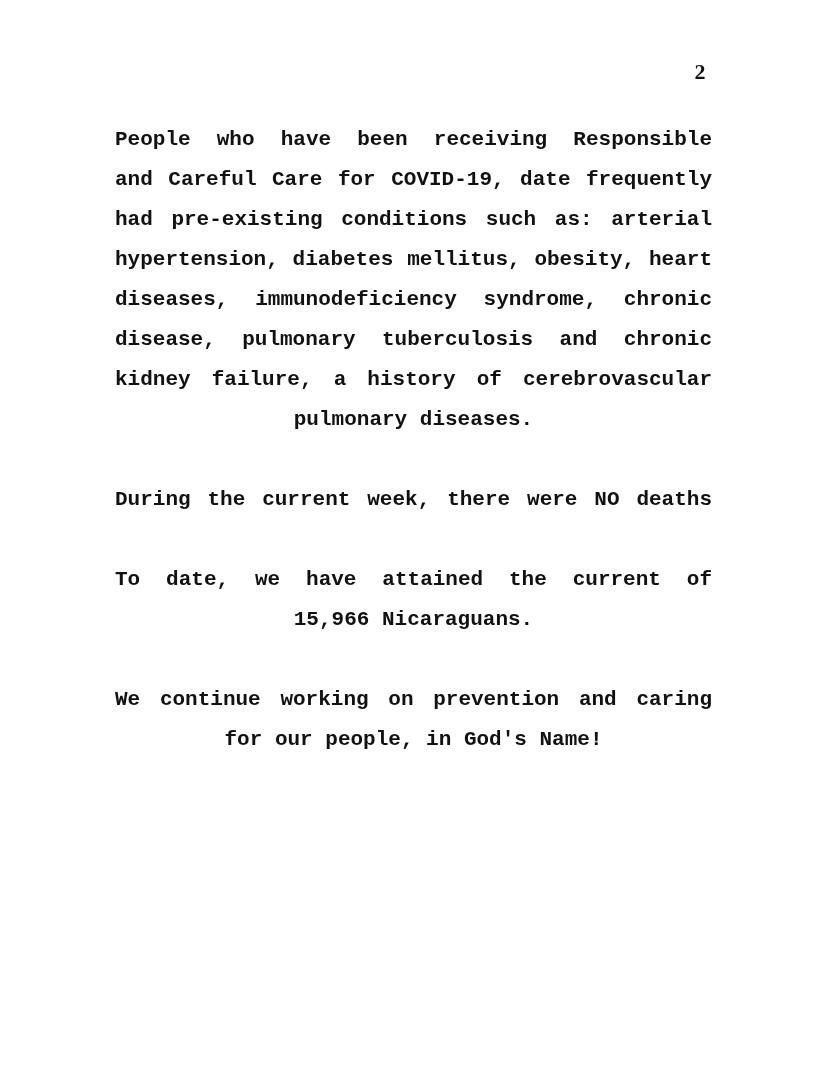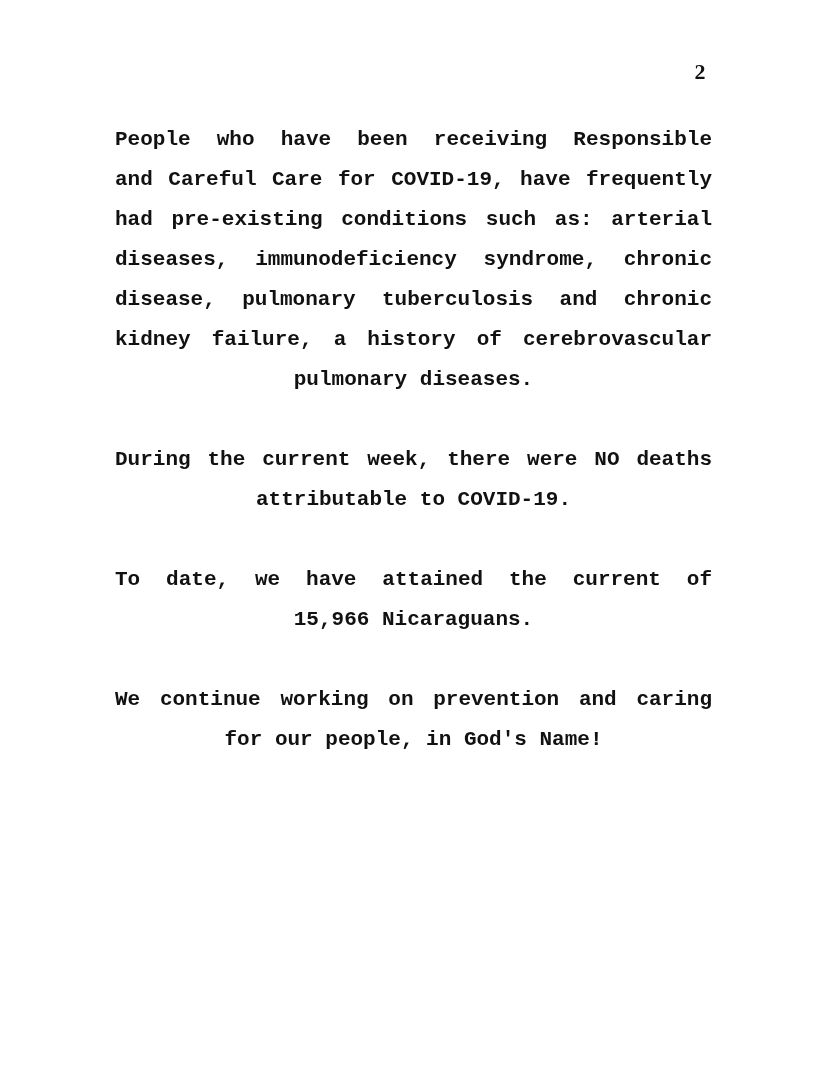--- a/index.html
+++ b/index.html
@@ -53,31 +53,31 @@
 <body>
 
 <div class="page">
 
   <div class="page-number">2</div>
 
   <div class="text-block">
 
     <div class="paragraph">
       <div class="line justified">People who have been receiving Responsible</div>
-      <div class="line justified">and Careful Care for COVID-19, have frequently</div>
+      <div class="line justified">and Careful Care for COVID-19, date frequently</div>
       <div class="line justified">had pre-existing conditions such as: arterial</div>
+      <div class="line justified">hypertension, diabetes mellitus, obesity, heart</div>
       <div class="line justified">diseases, immunodeficiency syndrome, chronic</div>
       <div class="line justified">disease, pulmonary tuberculosis and chronic</div>
       <div class="line justified">kidney failure, a history of cerebrovascular</div>
       <div class="line">pulmonary diseases.</div>
     </div>
 
     <div class="paragraph">
       <div class="line justified">During the current week, there were NO deaths</div>
-      <div class="line">attributable to COVID-19.</div>
     </div>
 
     <div class="paragraph">
       <div class="line justified">To date, we have attained the current of</div>
       <div class="line">15,966 Nicaraguans.</div>
     </div>
 
     <div class="paragraph">
       <div class="line justified">We continue working on prevention and caring</div>
       <div class="line">for our people, in God's Name!</div>

